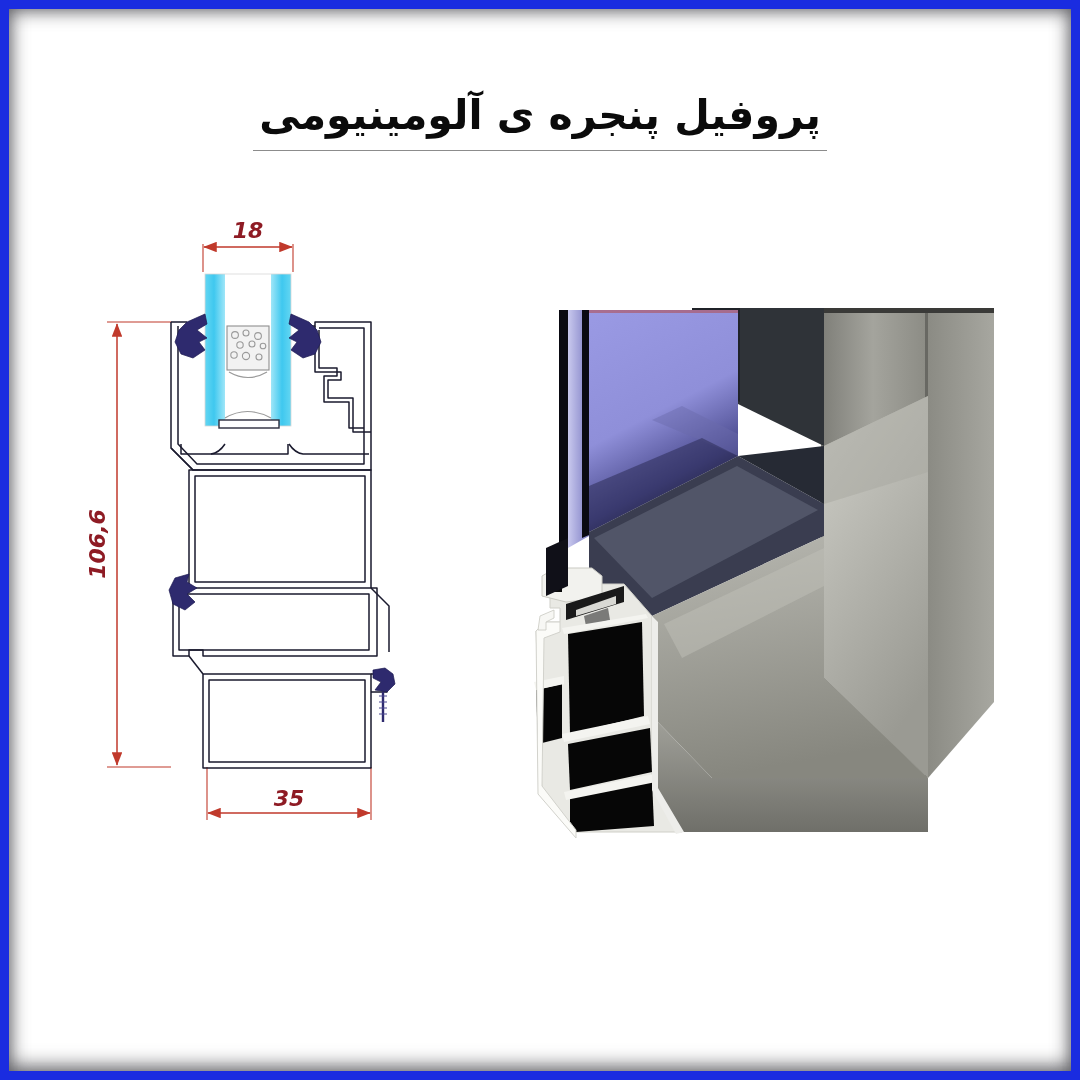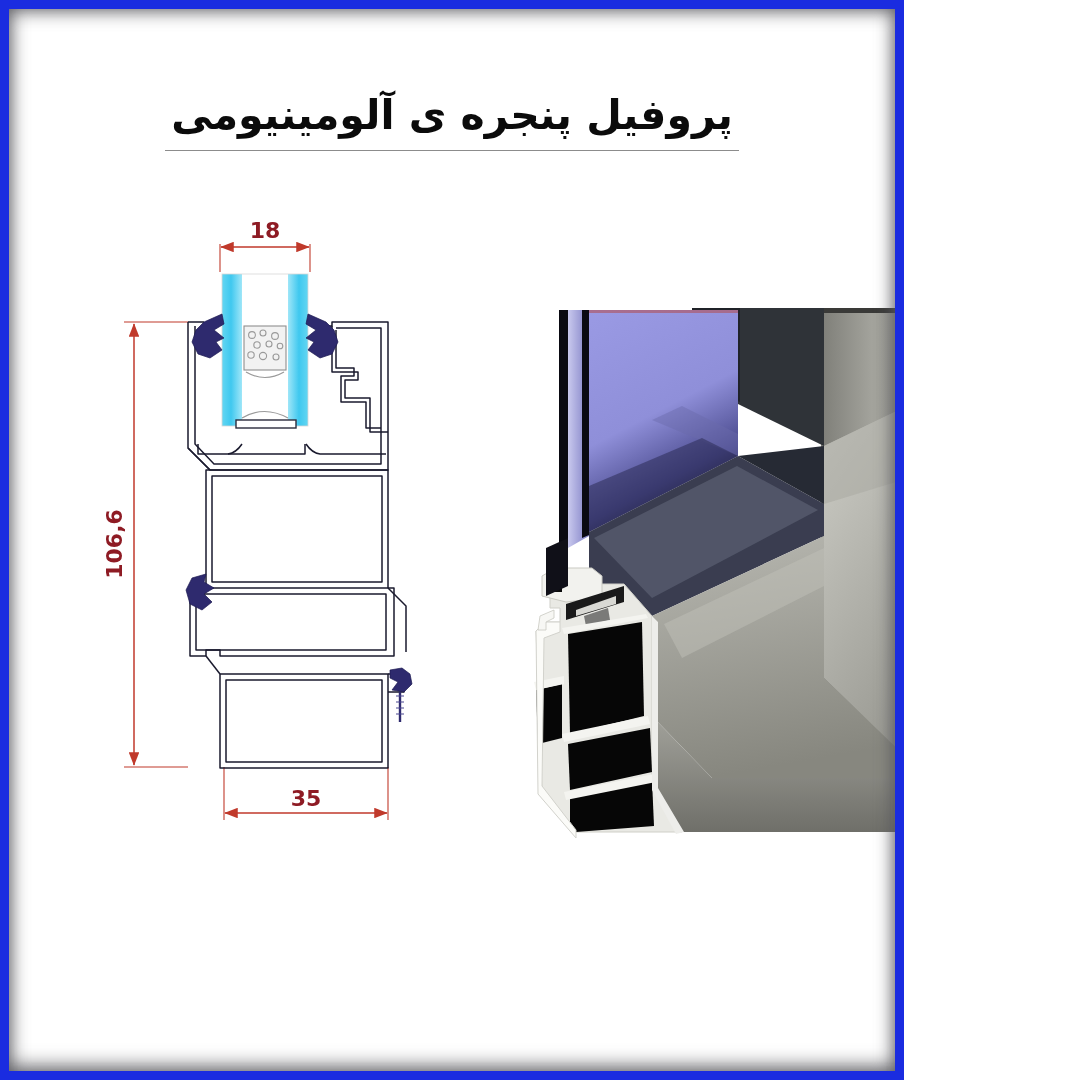--- a/index.html
+++ b/index.html
@@ -2,21 +2,21 @@
 <html><head>
 <meta charset="utf-8">
 <style>
   html, body {
     margin: 0;
     padding: 0;
     background: #ffffff;
   }
   #page {
     position: relative;
-    width: 904px;
+    width: 1080px;
     height: 1080px;
     background: #ffffff;
     overflow: hidden;
     font-family: "DejaVu Sans", sans-serif;
   }
 
   
   .frame-border {
     position: absolute;
     inset: 0;
@@ -67,24 +67,25 @@
   #caption .ul {
     display: inline-block;
     border-bottom: 1.6px solid #8c8c8c;
     padding: 0 6px 9px 6px;
     line-height: 1.25;
   }
 
   
   #drawing {
     position: absolute;
-    left: 100px;
+    left: 83px;
     top: 222px;
     width: 330px;
     height: 620px;
+    font-style: italic;
   }
   #drawing svg { display: block; width: 100%; height: 100%; }
 
   
   #photo {
     position: absolute;
     left: 532px;
     top: 286px;
     width: 462px;
     height: 560px;

